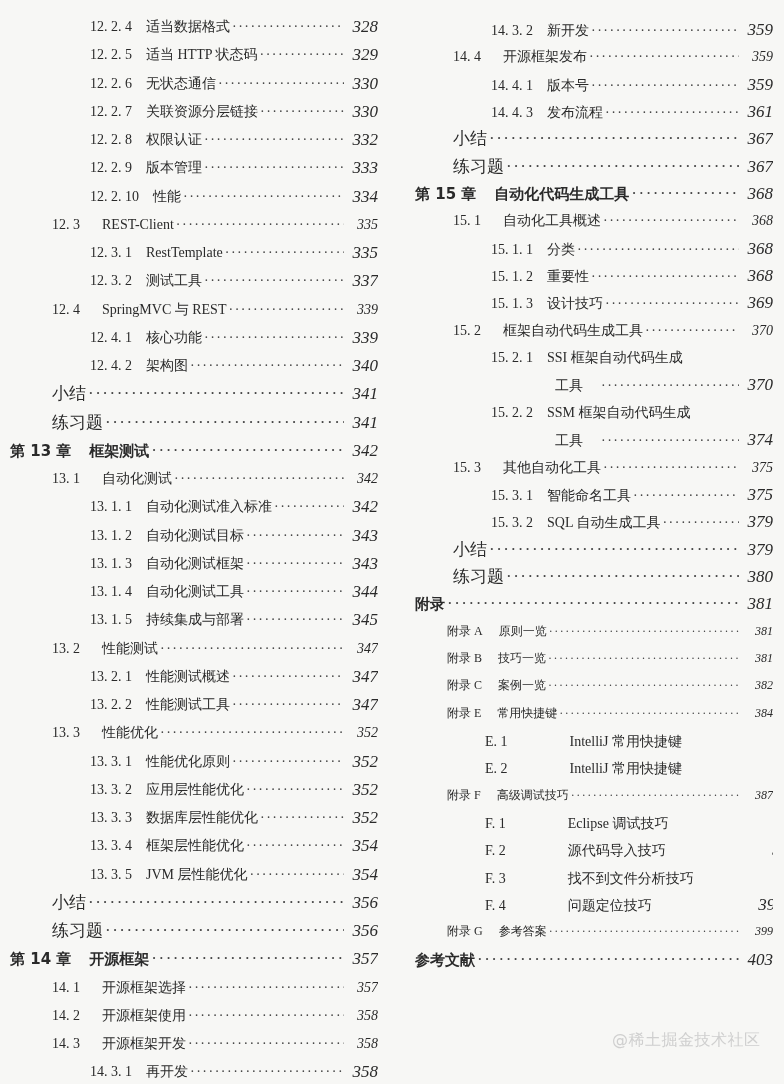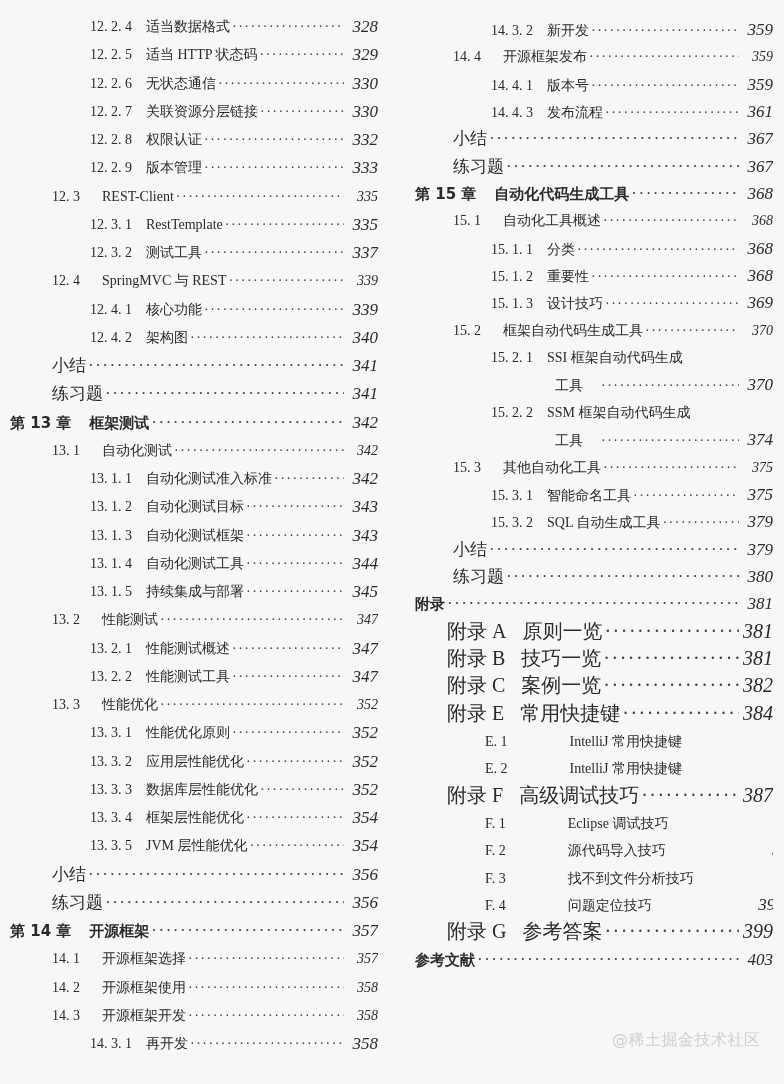--- a/index.html
+++ b/index.html
@@ -40,21 +40,21 @@
 
   .lvl-section { font-size: 14px; }
   .lvl-section .num { margin-right: 22px; }
 
   .lvl-sub { font-size: 14px; }
   .lvl-sub .num { margin-right: 14px; }
   .lvl-sub .page { font-size: 17px; }
 
   .lvl-misc { font-size: 17px; }
 
-  .lvl-appx { font-size: 20px; }
+  .lvl-appx { font-size: 12px; }
   .lvl-appx .num { margin-right: 16px; }
   .lvl-appxsub { font-size: 14px; gap: 48px; }
   .lvl-appxsub .num { margin-right: 14px; }
   .lvl-appxsub .page { font-size: 17px; }
 
   .wrap-cont .leader { margin-left: 18px; }
 
   
   .col-left .lvl-chapter { padding-left: 10px; }
   .col-left .lvl-section { padding-left: 52px; }
@@ -110,20 +110,26 @@
       <span class="title">权限认证</span>
       <span class="leader"></span>
       <span class="page">332</span>
     </div>
     <div class="row lvl-sub">
       <span class="num">12. 2. 9</span>
       <span class="title">版本管理</span>
       <span class="leader"></span>
       <span class="page">333</span>
     </div>
+    <div class="row lvl-sub">
+      <span class="num">12. 2. 10</span>
+      <span class="title">性能</span>
+      <span class="leader"></span>
+      <span class="page">334</span>
+    </div>
     <div class="row lvl-section">
       <span class="num">12. 3</span>
       <span class="title">REST-Client</span>
       <span class="leader"></span>
       <span class="page">335</span>
     </div>
     <div class="row lvl-sub">
       <span class="num">12. 3. 1</span>
       <span class="title">RestTemplate</span>
       <span class="leader"></span>

